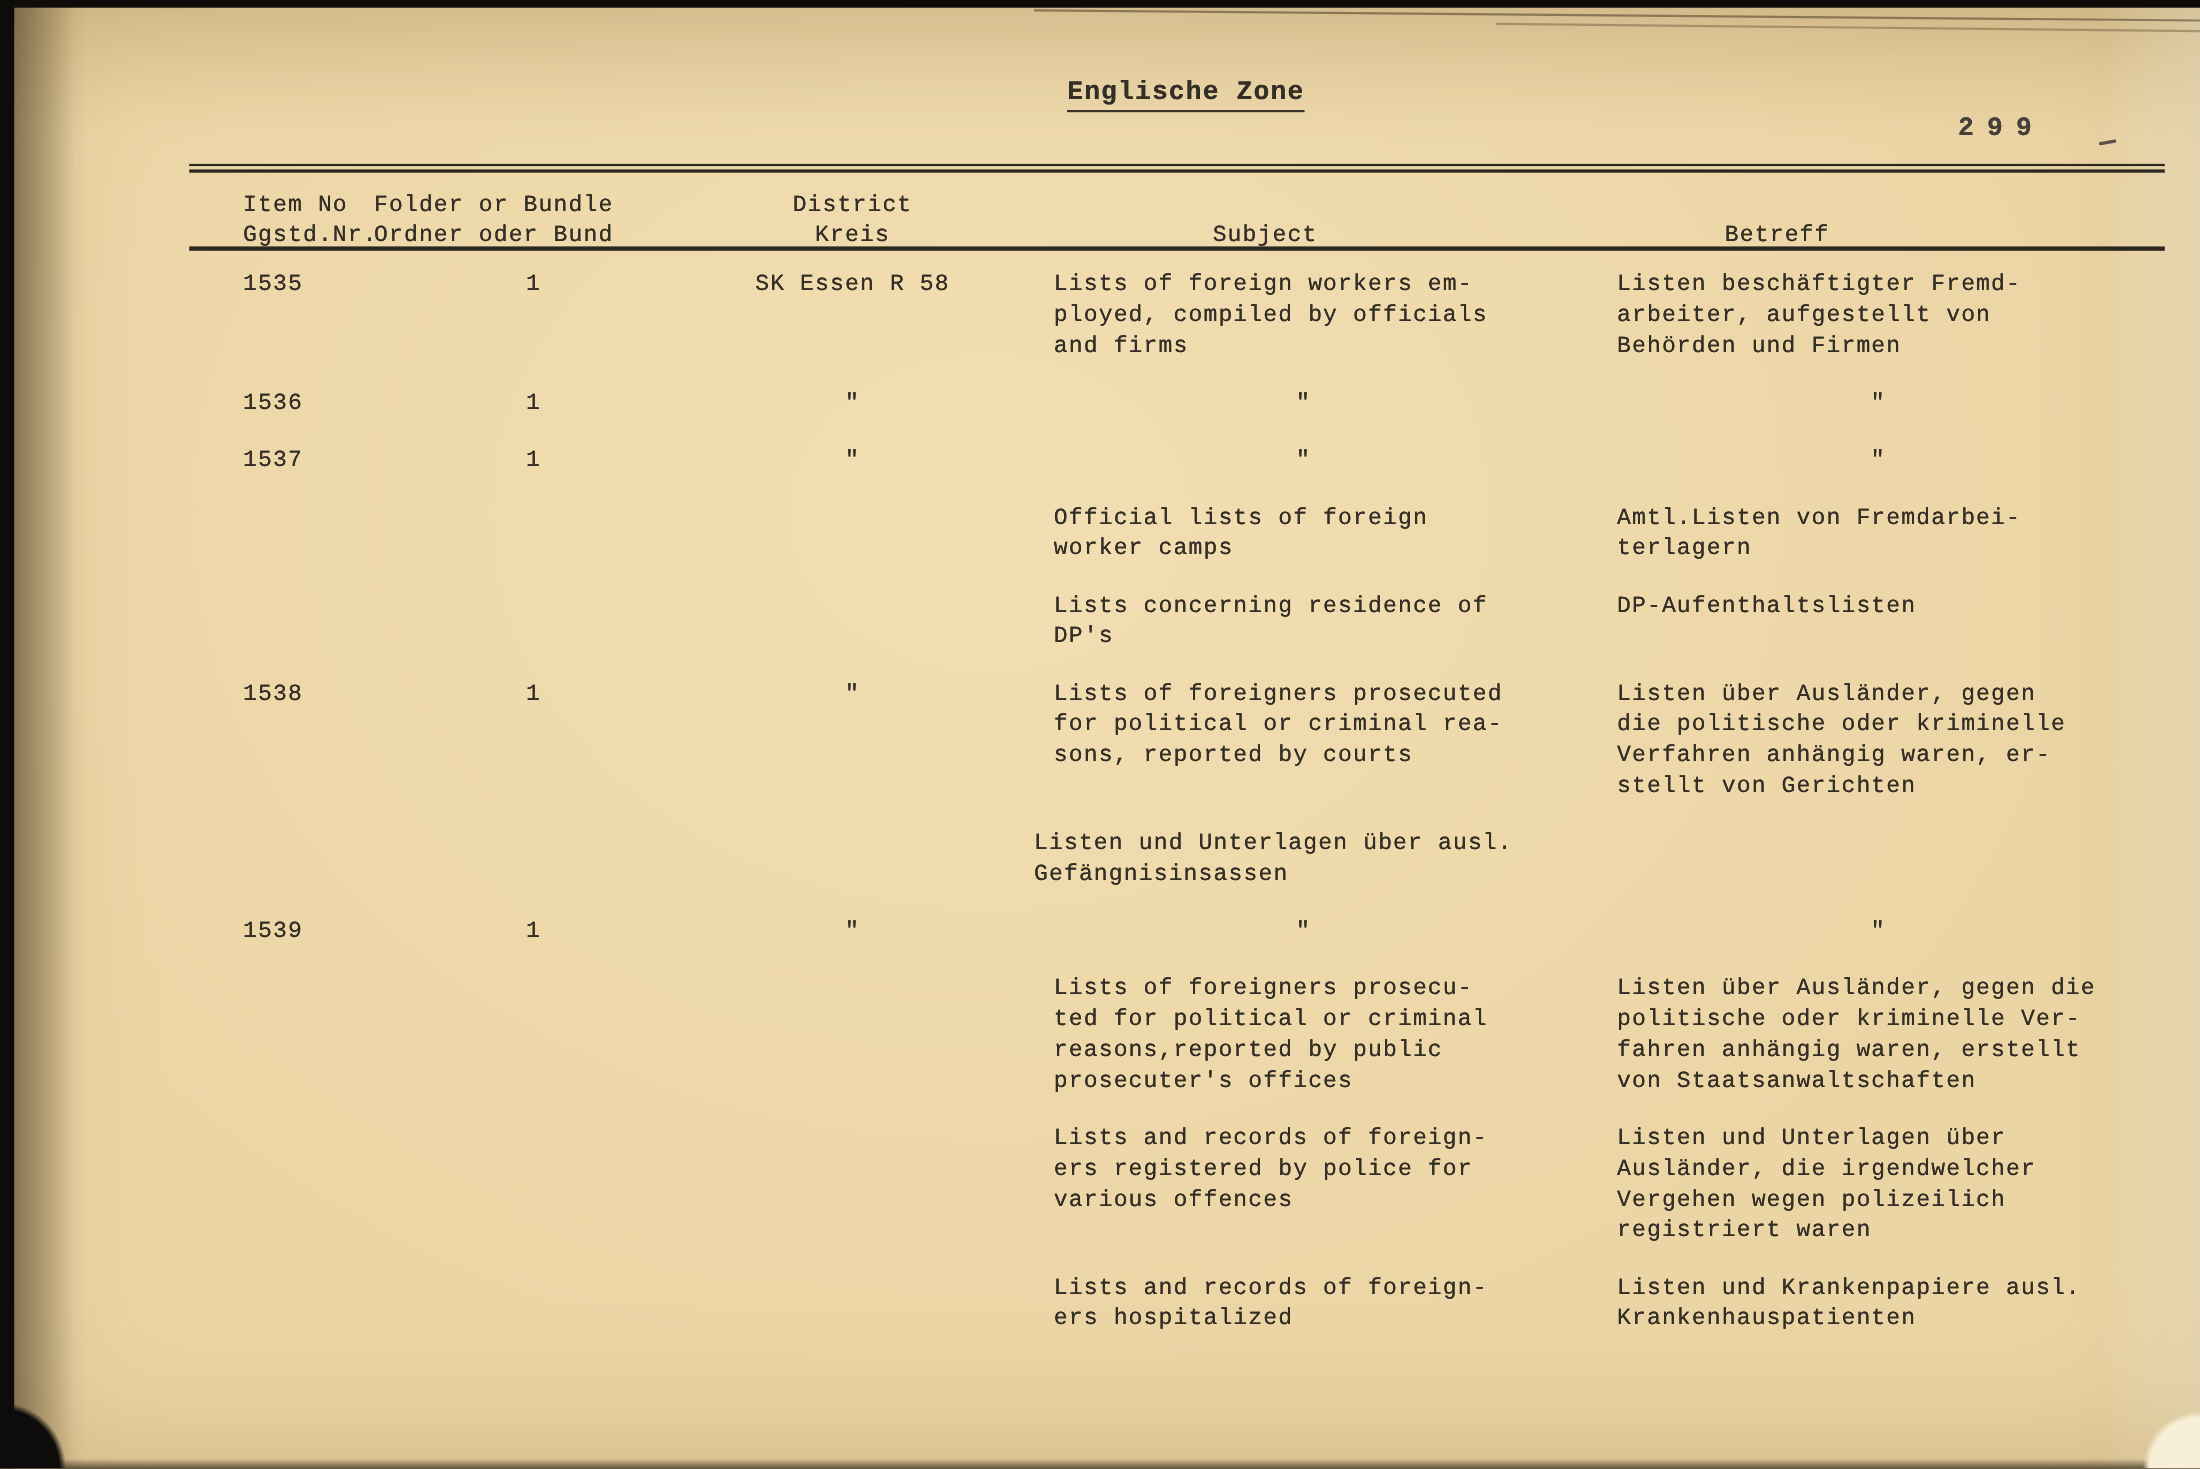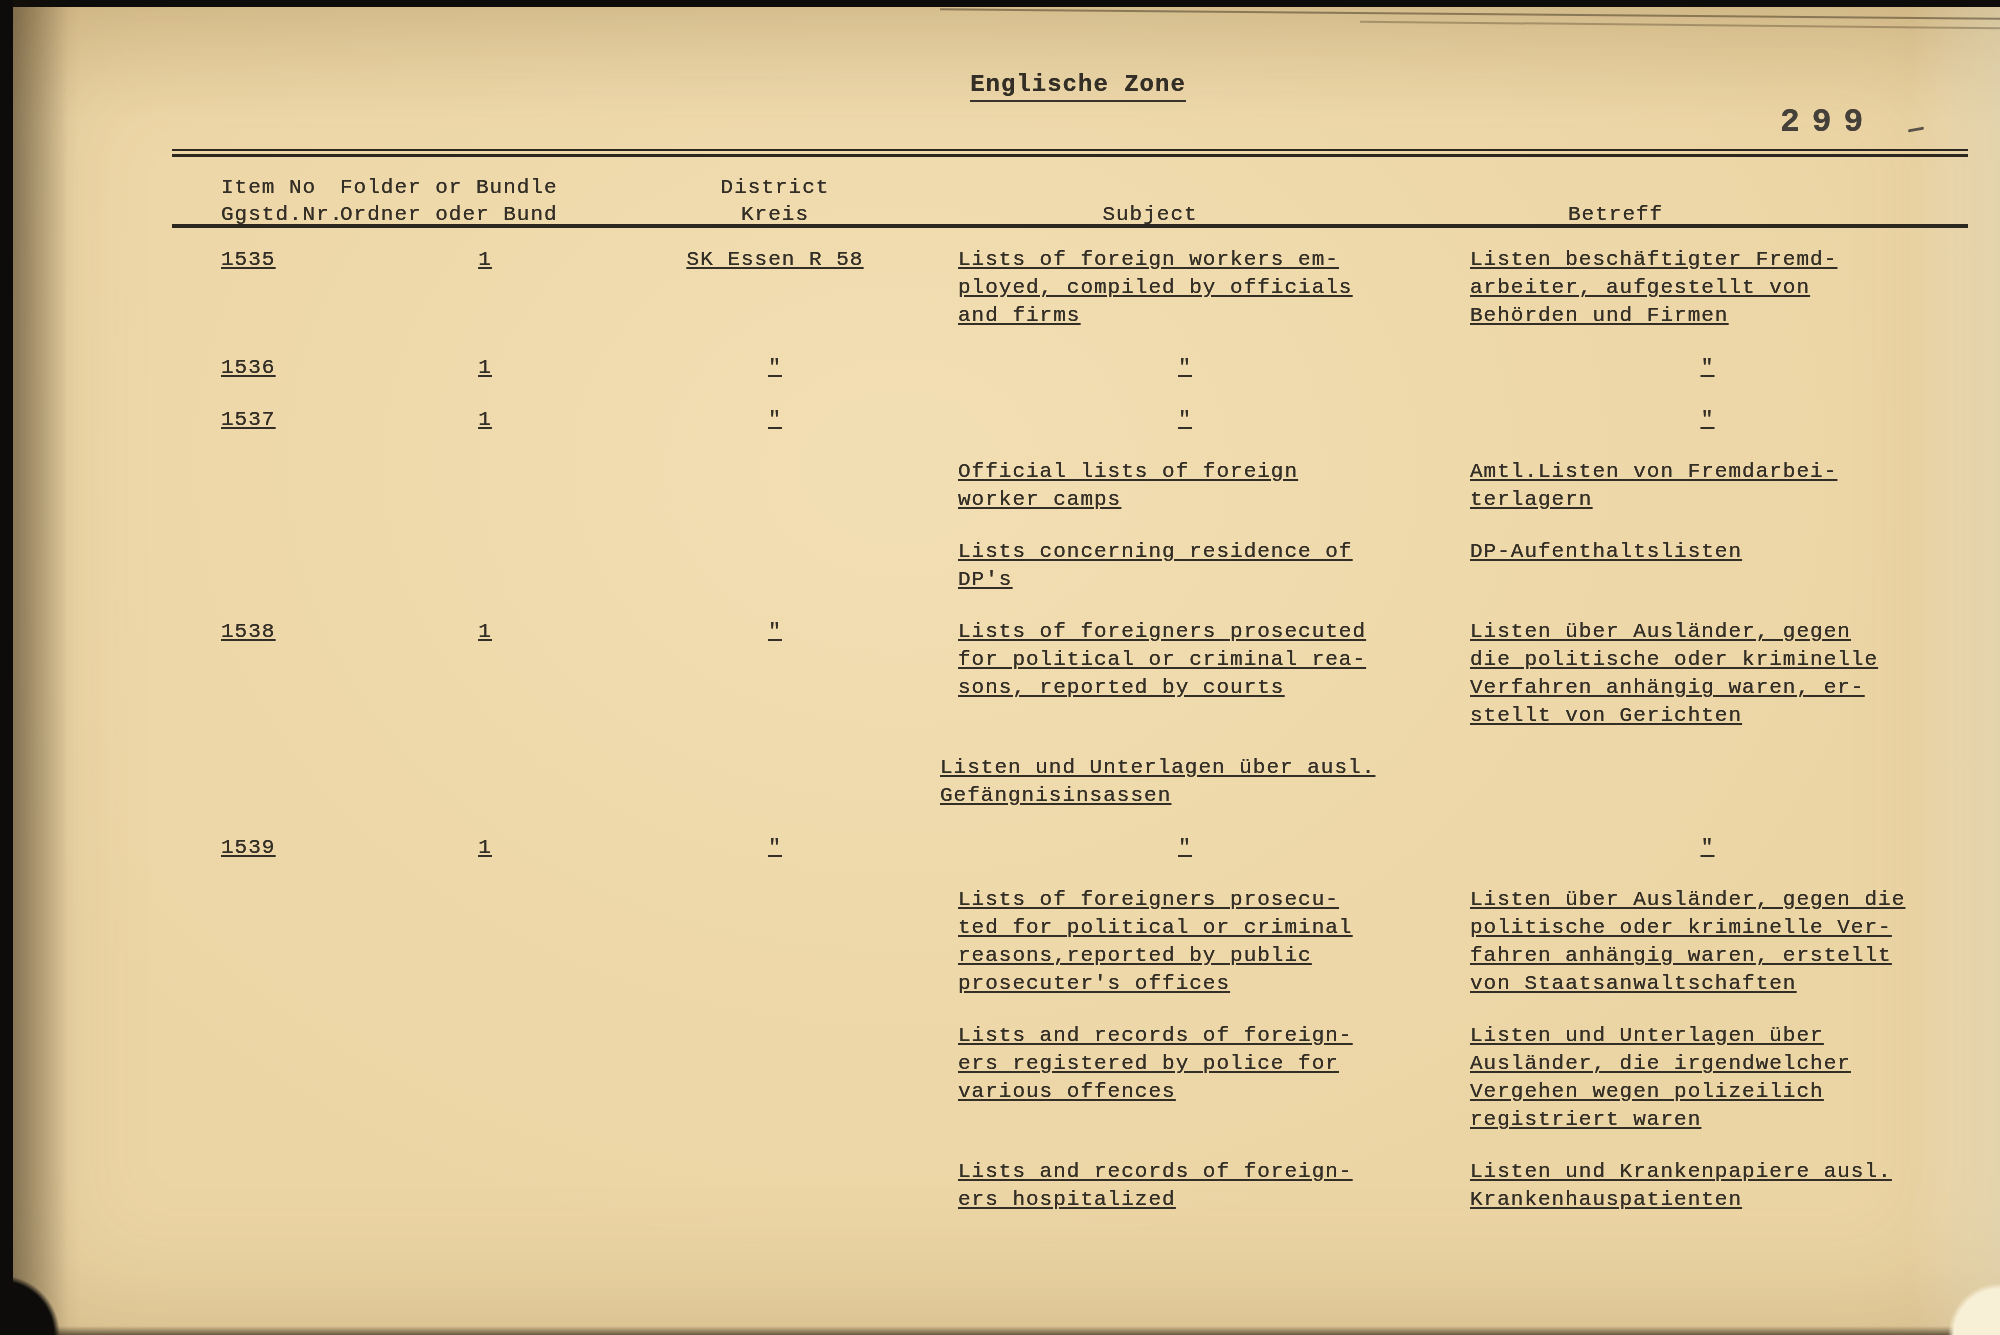--- a/index.html
+++ b/index.html
@@ -35,21 +35,21 @@
   .stack-line-2 { position:absolute; top:24px; right:0; width:640px; height:2px;
     background:rgba(45,35,18,0.30); transform:rotate(0.6deg); }
 
   
   .title-block { position:absolute; top:70px; left:0; width:100%;
     text-align:center; padding-left:156px; box-sizing:border-box;
     font-size:24px; line-height:29px; font-weight:700; }
   .underlined { border-bottom:2px solid #39342b; padding-bottom:1px; display:inline-block; }
 
   .page-number { position:absolute; top:104px; left:1780px;
-    font-size:33px; letter-spacing:12px; color:#45403a; font-weight:700; }
+    font-size:24px; letter-spacing:12px; color:#45403a; font-weight:700; }
   .pen-mark { position:absolute; top:128px; left:1908px; width:16px; height:3px;
     background:#5a5248; transform:rotate(-10deg); border-radius:2px; }
 
   
   .rule { position:absolute; left:172px; width:1796px; background:#2c2820; }
   .rule-a { top:149px; height:2px; }
   .rule-b { top:154px; height:3px; }
   .rule-c { top:224px; height:4px; }
 
   
@@ -60,21 +60,21 @@
   .h-item { padding-left:46px; }
   .h-folder { text-align:left; }
   .h-district { text-align:center;justify-content:flex-end; }
   .h-subject { text-align:center; padding-right:70px; }
   .h-betreff { padding-left:118px; }
 
   
   .table-body { position:absolute; top:246px; left:175px; width:1790px;
     font-size:21px; line-height:28px; }
   .row { display:grid; grid-template-columns:165px 290px 290px 530px 515px;
-    margin-bottom:24px;text-decoration:underline; }
+    margin-bottom:24px; }
   .cell { white-space:pre-line; }
   .col-item { padding-left:46px; }
   .col-folder { text-align:center; }
   .col-district { text-align:center; }
   .col-subject { padding-left:38px; padding-right:8px; }
   .col-betreff { padding-left:20px; }
   .ditto { text-align:center; padding-left:0; padding-right:0; }
 </style>
 </head>
 <body>

